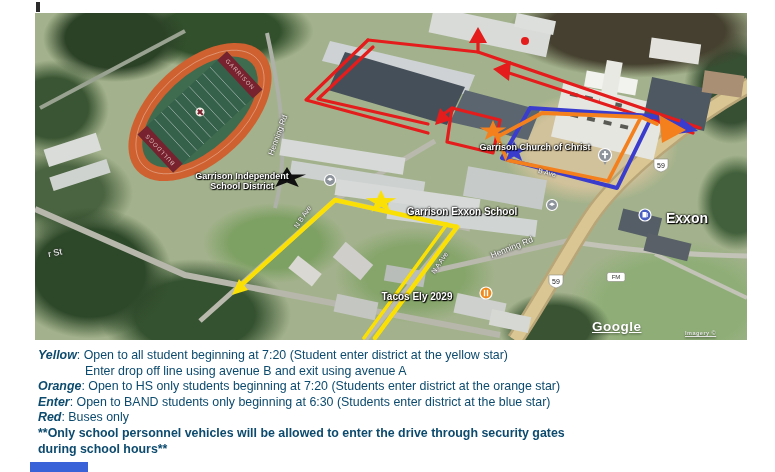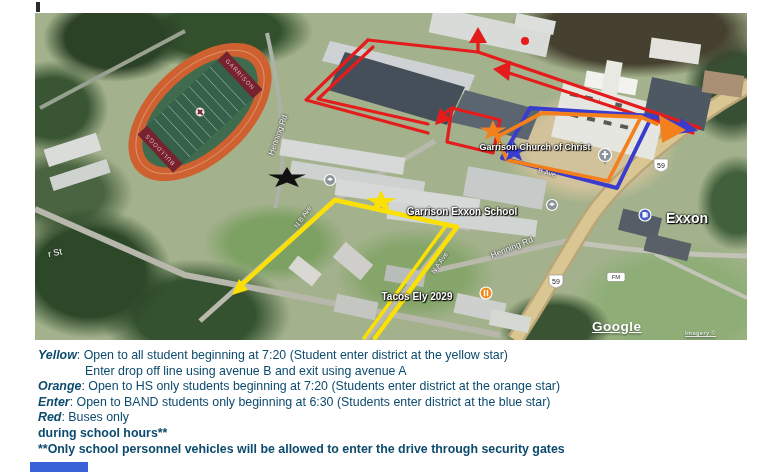--- a/index.html
+++ b/index.html
@@ -201,20 +201,24 @@
       <g transform="translate(626,152)">
         <path d="M-7,-6 h14 v7 q0,4 -7,6 q-7,-2 -7,-6 z" fill="#fff" stroke="#8a8a80" stroke-width="0.6"></path>
         <text text-anchor="middle" dy="2.5" font-size="7" fill="#222">59</text>
       </g>
       <g transform="translate(581,264)">
         <rect x="-9" y="-4.5" width="18" height="9" rx="2" fill="#fff" stroke="#8a8a80" stroke-width="0.6"></rect>
         <text text-anchor="middle" dy="2.2" font-size="6" fill="#333">FM</text>
       </g>
     </svg>
 
+    <div class="mlabel" style="left:207px;top:168px;font-size:9px;">
+      <div>Garrison Independent</div>
+      <div>School District</div>
+    </div>
     <div class="mlabel" style="left:490px;top:134px;font-size:9px;margin-left:10px;">Garrison Church of Christ</div>
     <div class="mlabel" style="left:427px;top:199px;font-size:10px;">Garrison Exxon School</div>
     <div class="mlabel" style="left:652px;top:205px;font-size:14px;">Exxon</div>
     <div class="mlabel" style="left:382px;top:284px;font-size:10px;">Tacos Ely 2029</div>
 
     <div class="mlabel street" style="left:477px;top:235px;font-size:8.5px;transform:translate(-50%,-50%) rotate(-22deg);">Henning Rd</div>
     <div class="mlabel street" style="left:243px;top:122px;font-size:8px;transform:translate(-50%,-50%) rotate(-70deg);">Henning Rd</div>
     <div class="mlabel street" style="left:20px;top:240px;font-size:9px;transform:translate(-50%,-50%) rotate(-12deg);">r St</div>
     <div class="mlabel street" style="left:268px;top:204px;font-size:7px;transform:translate(-50%,-50%) rotate(-55deg);">N B Ave</div>
     <div class="mlabel street" style="left:405px;top:250px;font-size:7px;transform:translate(-50%,-50%) rotate(-56deg);">N A Ave</div>
@@ -233,18 +237,18 @@
     </div>
     <div class="lrow">
       <span class="lead">Orange</span><span class="rest">: Open to HS only students beginning at 7:20 (Students enter district at the orange star)</span>
     </div>
     <div class="lrow">
       <span class="lead">Enter</span><span class="rest">: Open to BAND students only beginning at 6:30 (Students enter district at the blue star)</span>
     </div>
     <div class="lrow">
       <span class="lead">Red</span><span class="rest">: Buses only</span>
     </div>
+    <div class="note">**Only school personnel vehicles will be allowed to enter the drive through security gates</div>
     <div class="note">during school hours**</div>
-    <div class="note">**Only school personnel vehicles will be allowed to enter the drive through security gates</div>
   </div>
 
   <div id="bluebar"></div>
 </div>
 
 </body></html>

